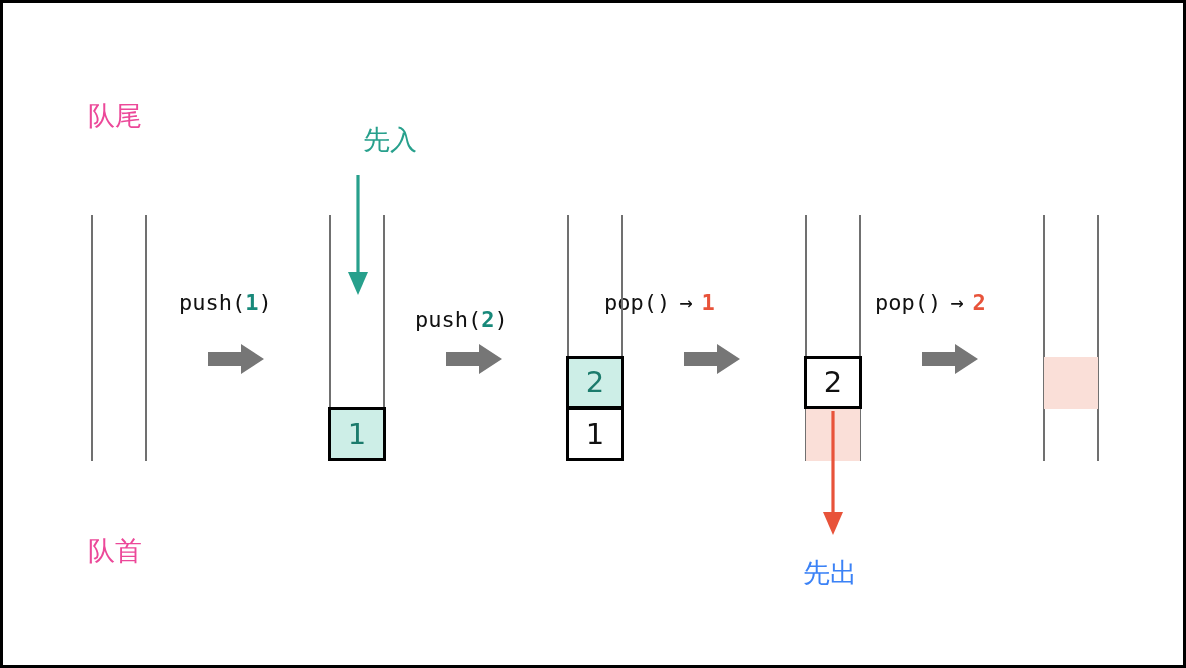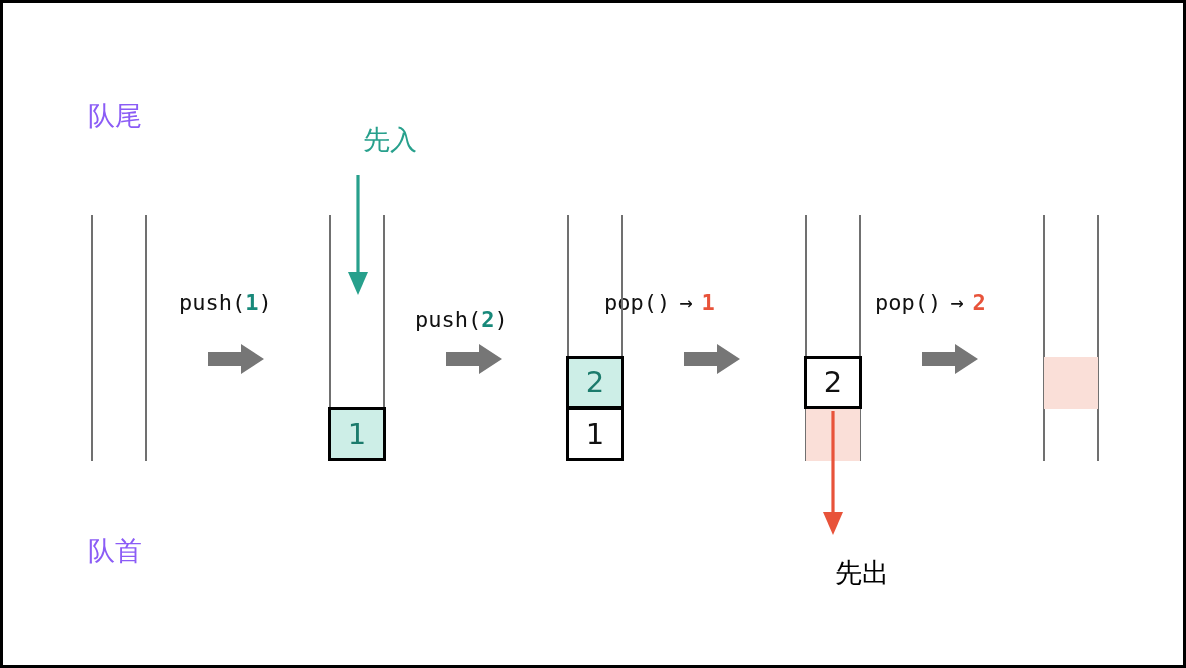--- a/index.html
+++ b/index.html
@@ -16,37 +16,37 @@
     border:3px solid #000000;
     background:#ffffff;
   }
   #canvas{position:absolute;left:0;top:0;width:1186px;height:668px;}
 
   
   .cn-label{
     position:absolute;
     font-family:"DejaVu Sans","Liberation Sans",sans-serif;
     font-size:27px;
-    color:#8b5cf6;
+    color:#ec4899;
     white-space:nowrap;
     line-height:1;
   }
   #tail-label{left:85px;top:99px;}
   #head-label{left:85px;top:534px;}
 
   .flow-label{
     position:absolute;
     font-family:"DejaVu Sans","Liberation Sans",sans-serif;
     font-size:27px;
     white-space:nowrap;
     line-height:1;
     margin-left:38px;
   }
   #first-in-label{left:322px;top:123px;color:#27a08c;}
-  #first-out-label{left:794px;top:556px;color:#000000;}
+  #first-out-label{left:762px;top:556px;color:#3b82f6;}
 
   
   .op-label{
     position:absolute;
     font-family:"DejaVu Sans Mono","Liberation Mono",monospace;
     font-size:22px;
     color:#111111;
     white-space:nowrap;
     line-height:1;
     letter-spacing:0px;

